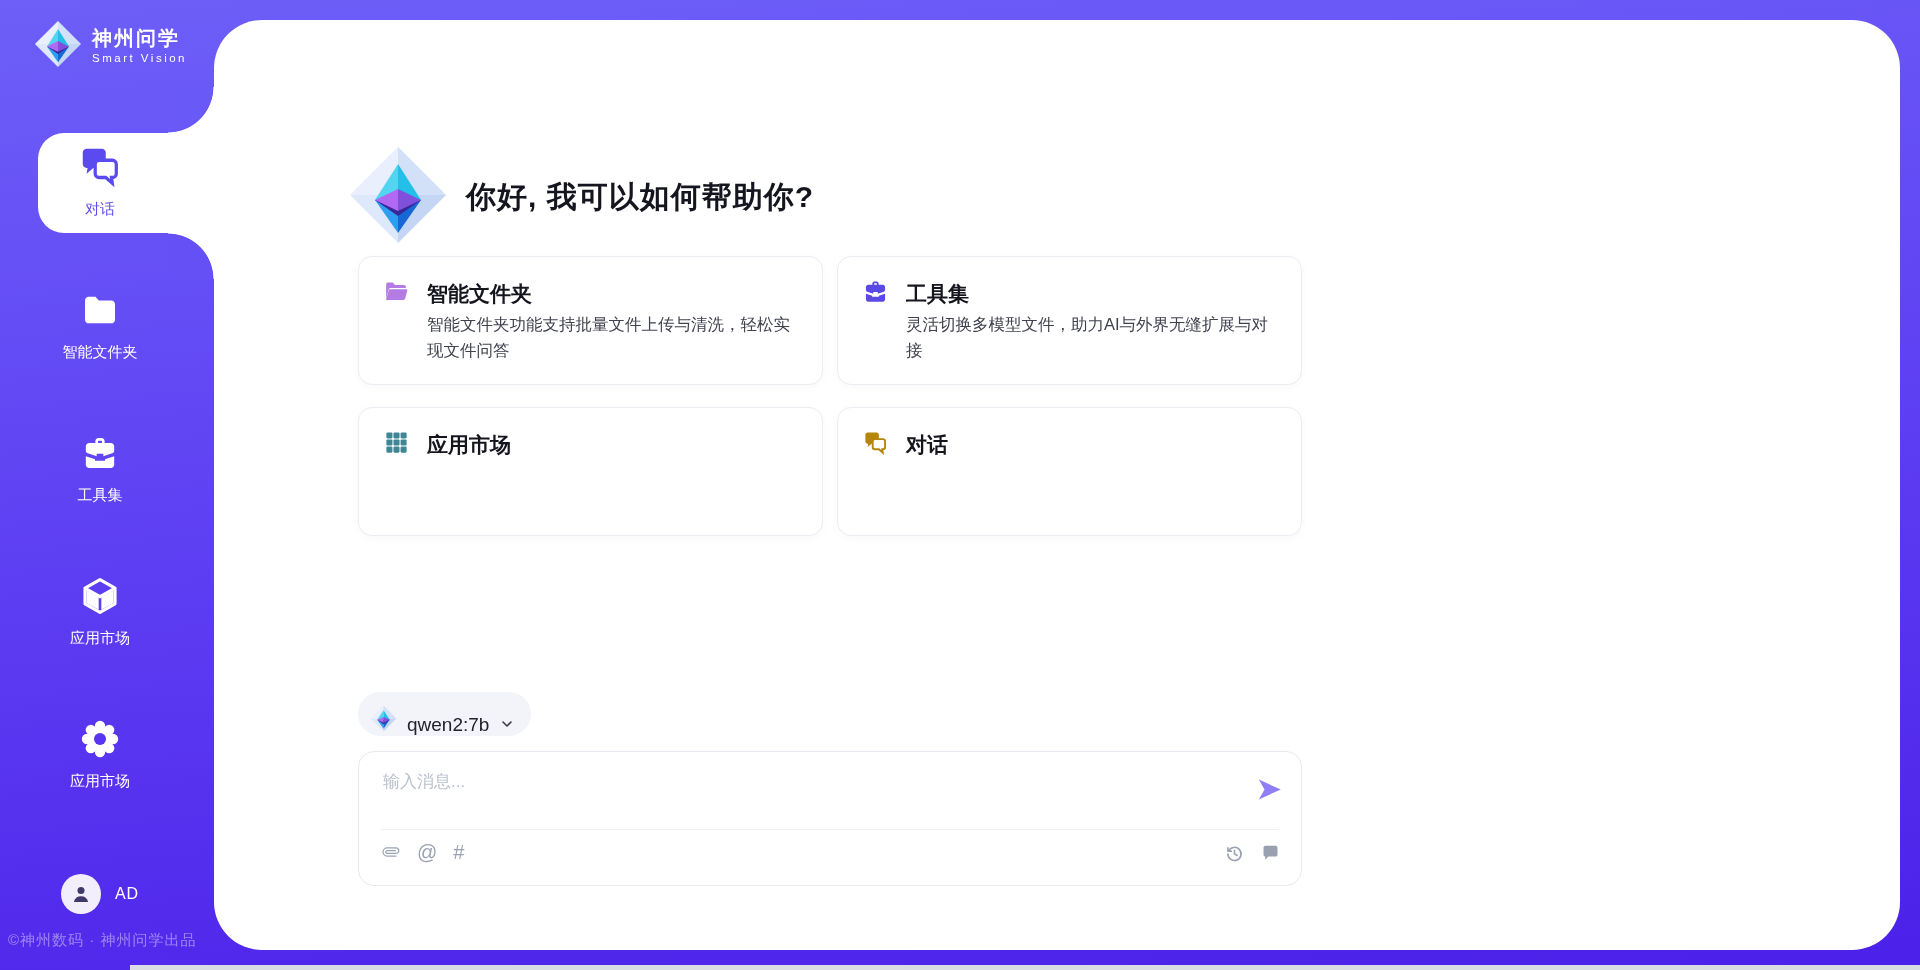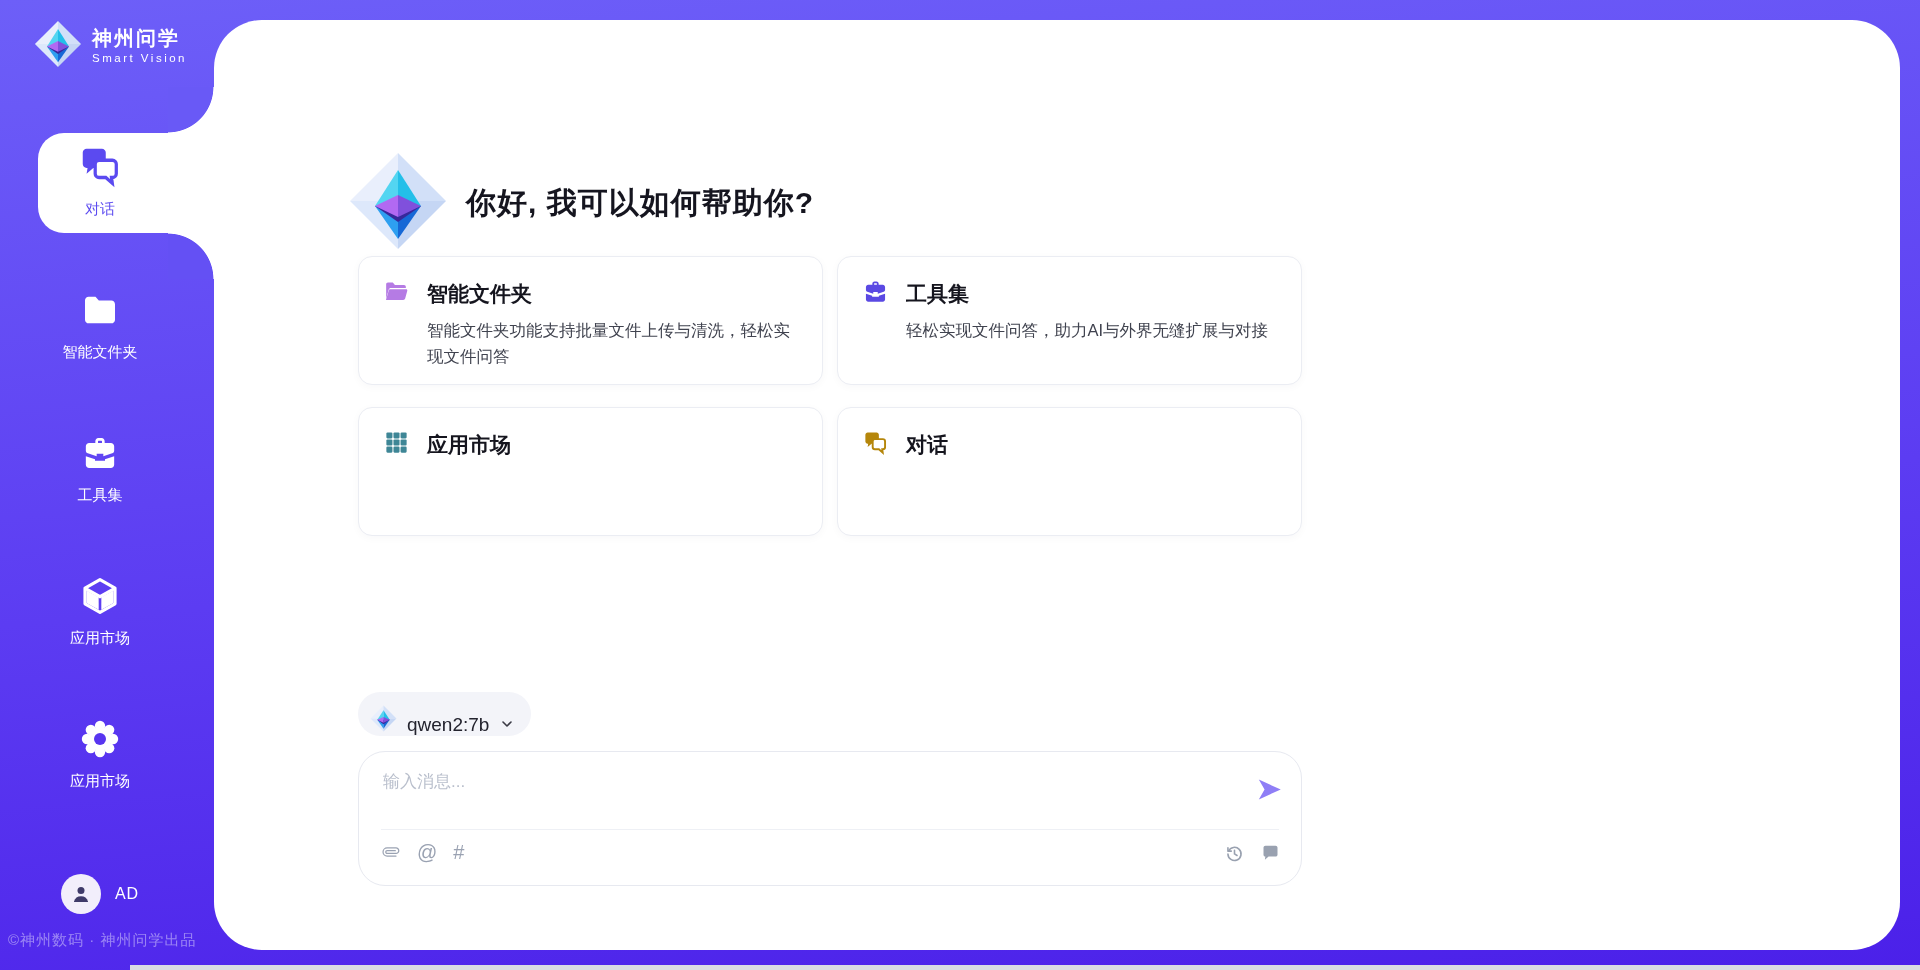--- a/index.html
+++ b/index.html
@@ -40,38 +40,38 @@
   .user-row{ position:absolute; left:0; top:874px; width:200px; display:flex;
              align-items:center; justify-content:center; gap:14px; cursor:pointer; }
   .avatar{ width:40px; height:40px; border-radius:50%; background:#f2eefb;
            display:flex; align-items:center; justify-content:center; }
   .user-name{ color:#fff; font-size:16px; letter-spacing:1px; }
   .side-footer{ position:absolute; left:8px; top:931px; font-size:15px;
                 color:rgba(255,255,255,.42); letter-spacing:1px; white-space:nowrap; }
 
   
   .content{ position:absolute; left:358px; top:0; width:944px; height:930px; }
-  .greet{ position:absolute; left:-10px; top:151px; display:flex; align-items:center; gap:18px; }
+  .greet{ position:absolute; left:-10px; top:145px; display:flex; align-items:center; gap:18px; }
   .greet-title{ font-size:30px; font-weight:bold; color:#15151f; letter-spacing:1px; }
 
   .cards{ position:absolute; left:0; top:256px; width:944px; display:grid;
           grid-template-columns:465px 465px; gap:22px 14px; }
   .card{ height:129px; background:#fff; border:1px solid #ebedf3; border-radius:14px;
          padding:21px 24px 0 24px; box-shadow:0 2px 8px rgba(25,30,60,.03); cursor:pointer; }
   .card-head{ display:flex; align-items:center; gap:17px; }
   .card-title{ font-size:21px; font-weight:bold; color:#15151e; }
-  .card-desc{ margin:9px 0 0 44px; font-size:16.5px; line-height:1.55; color:#40434f; }
+  .card-desc{ margin:3px 0 0 44px; font-size:16.5px; line-height:1.55; color:#40434f; }
 
   .model-pill{ position:absolute; left:0; top:692px; height:44px; border-radius:22px;
                background:#f3f4f9; display:inline-flex; align-items:flex-end; gap:10px;
                padding:0 16px 0 12px; cursor:pointer; }
   .model-name{ font-size:19px; color:#23232e; }
 
   .composer{ position:absolute; left:0; top:751px; width:944px; height:135px;
-             background:#fff; border:1px solid #e7e9f0; border-radius:27px; }
+             background:#fff; border:1px solid #e7e9f0; border-radius:16px; }
   .composer textarea{ position:absolute; left:22px; top:16px; width:840px; height:52px;
              border:none; outline:none; resize:none; font-size:17px; color:#333;
              font-family:"Liberation Sans","DejaVu Sans",sans-serif; background:transparent; }
   .composer textarea::placeholder{ color:#b9bfcc; }
   .send-btn{ position:absolute; right:18px; top:24px; background:none; border:none;
              padding:0; cursor:pointer; line-height:0; }
   .divider{ position:absolute; left:22px; right:22px; top:77px; height:1px; background:#eef0f5; }
   .tools-left{ position:absolute; left:22px; top:90px; display:flex; align-items:center;
                gap:16px; color:#9aa2b2; }
   .tools-right{ position:absolute; right:20px; top:91px; display:flex; align-items:center; gap:15px; }
@@ -231,21 +231,21 @@
     <div class="card">
       <div class="card-head">
         <span>
           <svg width="27" height="27" viewBox="0 0 24 24" fill="#5a49e3">
             <path d="M9.2 6V4.9C9.2 3.9 10 3 11 3h2c1 0 1.8.9 1.8 1.9V6h3.7c1.1 0 2 .9 2 2v2.6c0 .7-.5 1.4-1.2 1.6l-5.3 1.7v-1.4h-4v1.4l-5.3-1.7c-.7-.2-1.2-.9-1.2-1.6V8c0-1.1.9-2 2-2h3.7zm1.6 0h2.4V4.9c0-.2-.2-.3-.3-.3h-1.8c-.2 0-.3.1-.3.3V6z"></path>
             <path d="M3.5 13.9l5.5 1.8v1h6v-1l5.5-1.8V19c0 1.1-.9 2-2 2h-13c-1.1 0-2-.9-2-2v-5.1z"></path>
           </svg>
         </span>
         <span class="card-title">工具集</span>
       </div>
-      <div class="card-desc">轻松实现文件问答，助力AI与外界无缝扩展与对接</div>
+      <div class="card-desc">灵活切换多模型文件，助力AI与外界无缝扩展与对接</div>
     </div>
 
     <div class="card">
       <div class="card-head">
         <span>
           <svg width="27" height="27" viewBox="0 0 24 24" fill="#3e8696">
             <rect x="3" y="3" width="5.4" height="5.4" rx="1"></rect>
               <rect x="9.3" y="3" width="5.4" height="5.4" rx="1"></rect>
               <rect x="15.6" y="3" width="5.4" height="5.4" rx="1"></rect>
             <rect x="3" y="9.3" width="5.4" height="5.4" rx="1"></rect>

